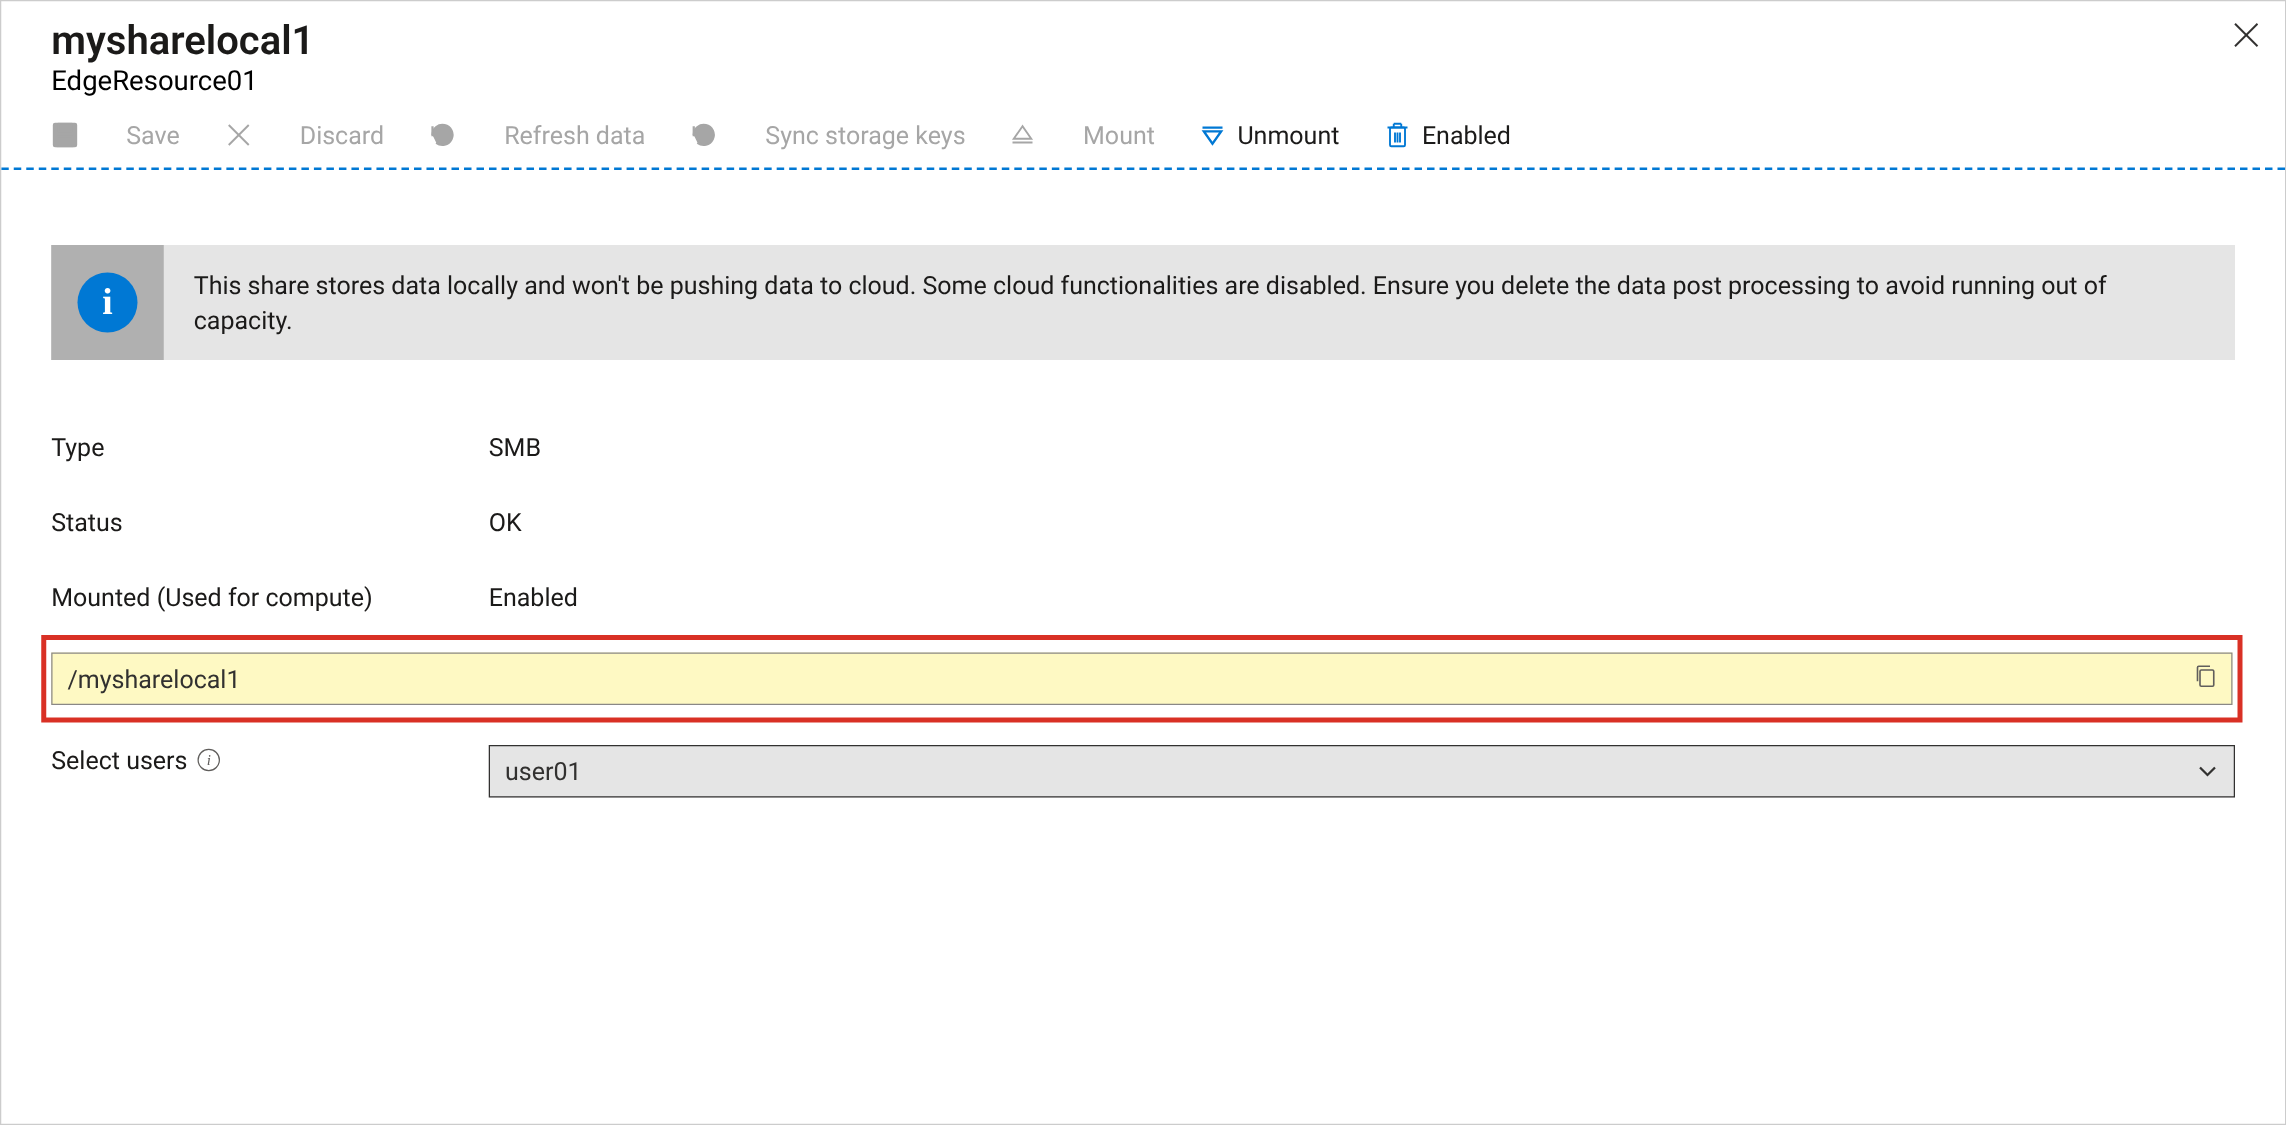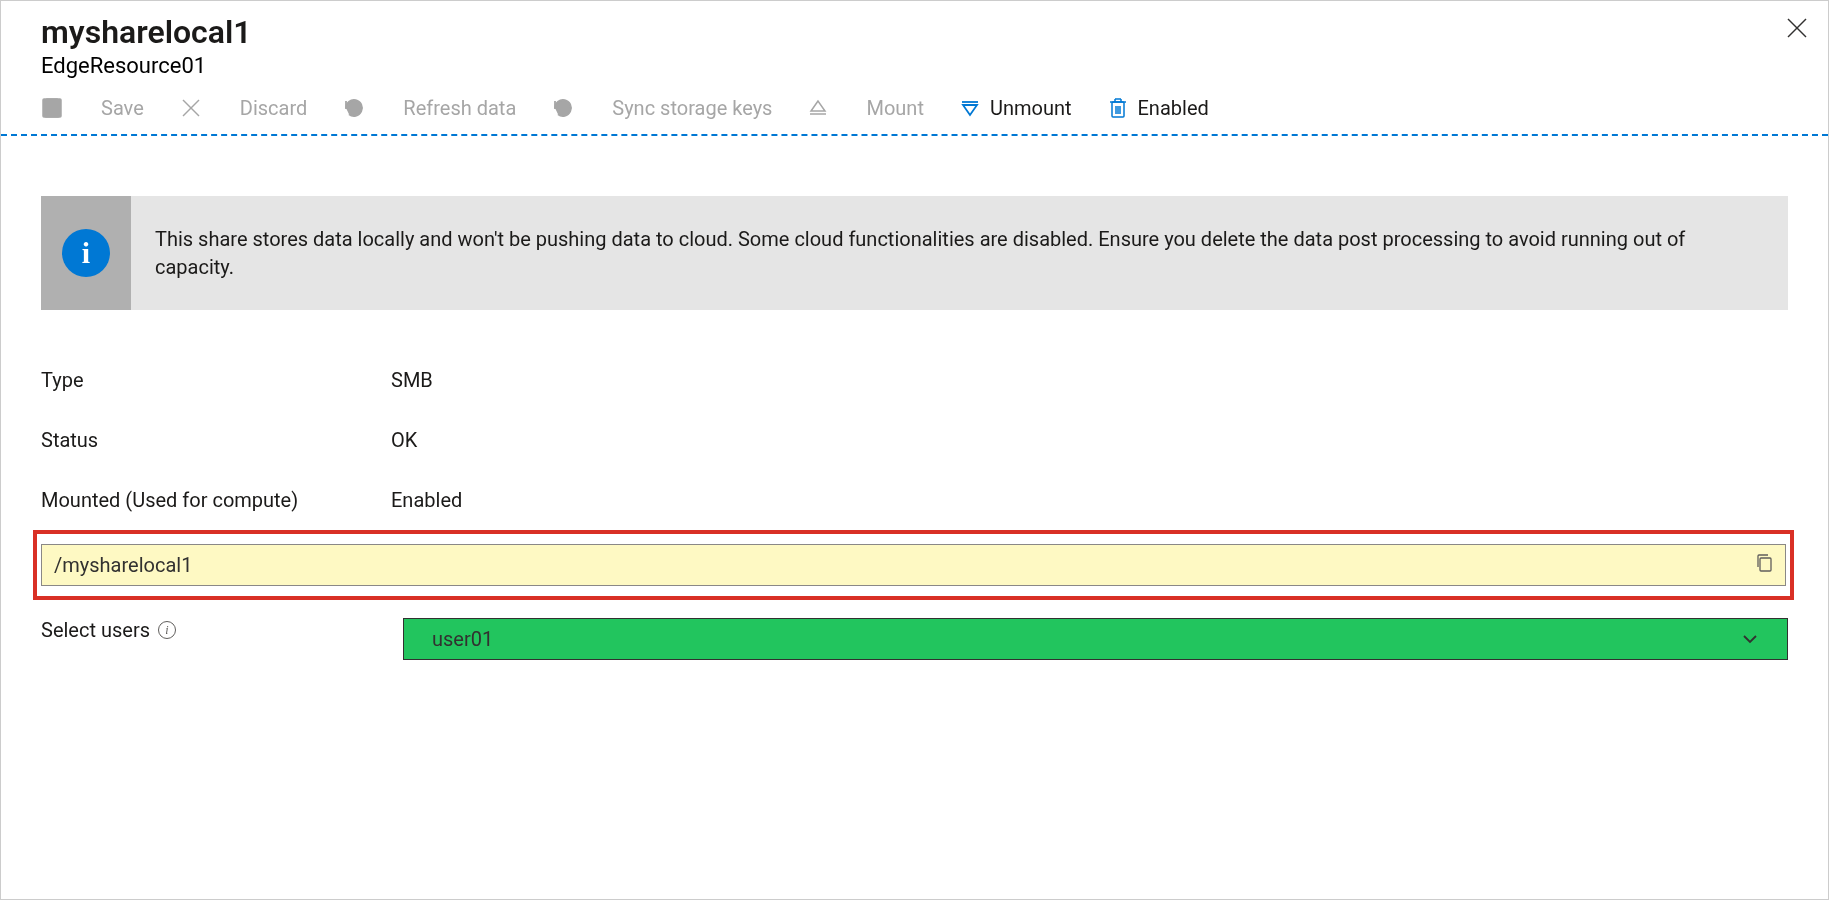--- a/index.html
+++ b/index.html
@@ -73,21 +73,21 @@
     border-radius: 50%;
     display: flex;
     align-items: center;
     justify-content: center;
     color: #fff;
     font-family: Georgia, serif;
     font-size: 30px;
     font-weight: bold;
   }
   .info-text {
-    padding: 29px 24px;
+    padding: 18px 24px;
     font-size: 20px;
     line-height: 1.4;
     color: #1b1a19;
   }
   .prop-row {
     display: flex;
     align-items: flex-start;
     padding: 18px 0;
   }
   .prop-label {
@@ -119,28 +119,27 @@
     height: 42px;
     flex: 1;
     padding: 0 12px;
     font-size: 20px;
     color: #323130;
   }
   .readonly-input .text { flex: 1; }
   .dropdown {
     display: flex;
     align-items: center;
-    background: #22c55e;
+    background: #e5e5e5;
     border: 1px solid #323130;
     height: 42px;
     flex: 1;
-    padding: 0 28px;
+    padding: 0 12px;
     font-size: 20px;
     cursor: pointer;
-    margin-left: 12px;
   }
   .dropdown .text { flex: 1; }
   .info-circle-icon {
     display: inline-flex;
     width: 18px;
     height: 18px;
     border: 1.5px solid #605e5c;
     border-radius: 50%;
     align-items: center;
     justify-content: center;

